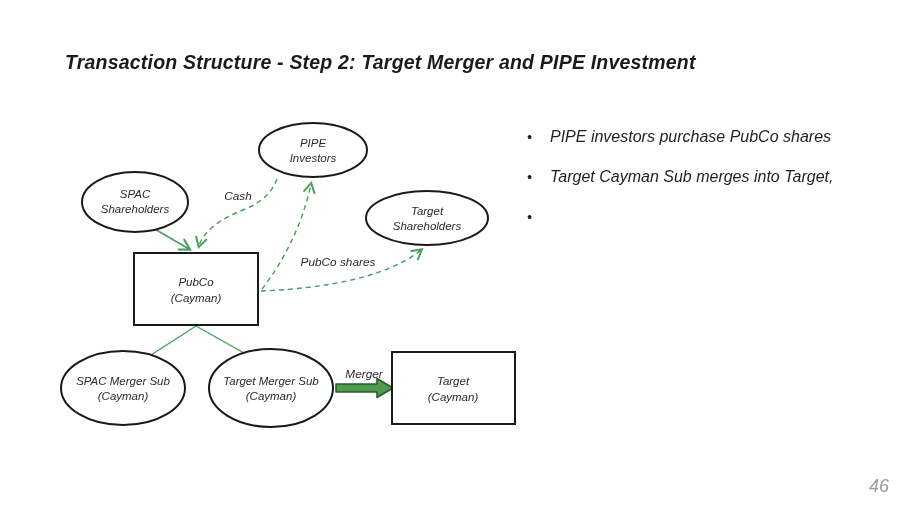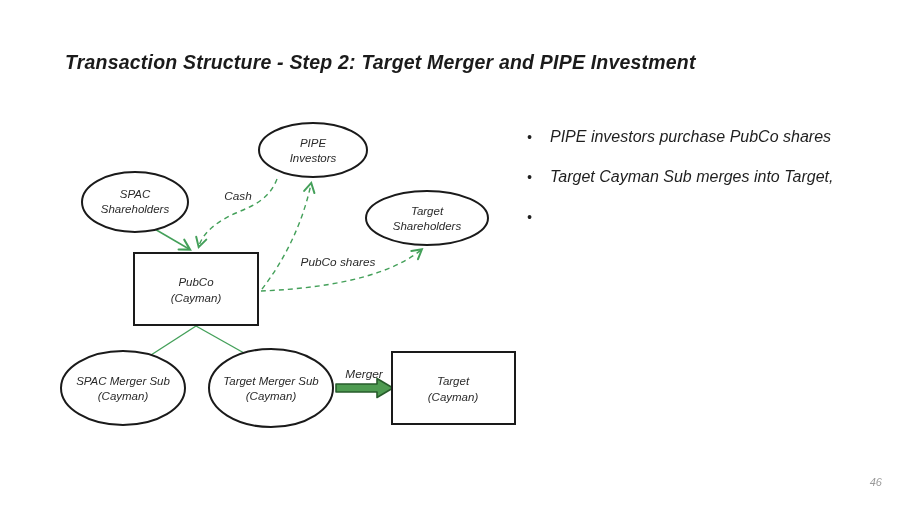--- a/index.html
+++ b/index.html
@@ -62,23 +62,23 @@
     padding-left: 7px;
     box-sizing: border-box;
   }
   .bullet-text {
     font-size: 16px;
     line-height: 20.5px;
     color: #1f1f1f;
   }
   .page-number {
     position: absolute;
-    right: 28px;
+    right: 21px;
     top: 476px;
-    font-size: 11px;
+    font-size: 18px;
     color: #9a9a9a;
   }
 </style>
 </head>
 <body>
 
 <div class="slide">
 
   <div class="slide-title">Transaction Structure - Step 2: Target Merger and PIPE Investment</div>
 

